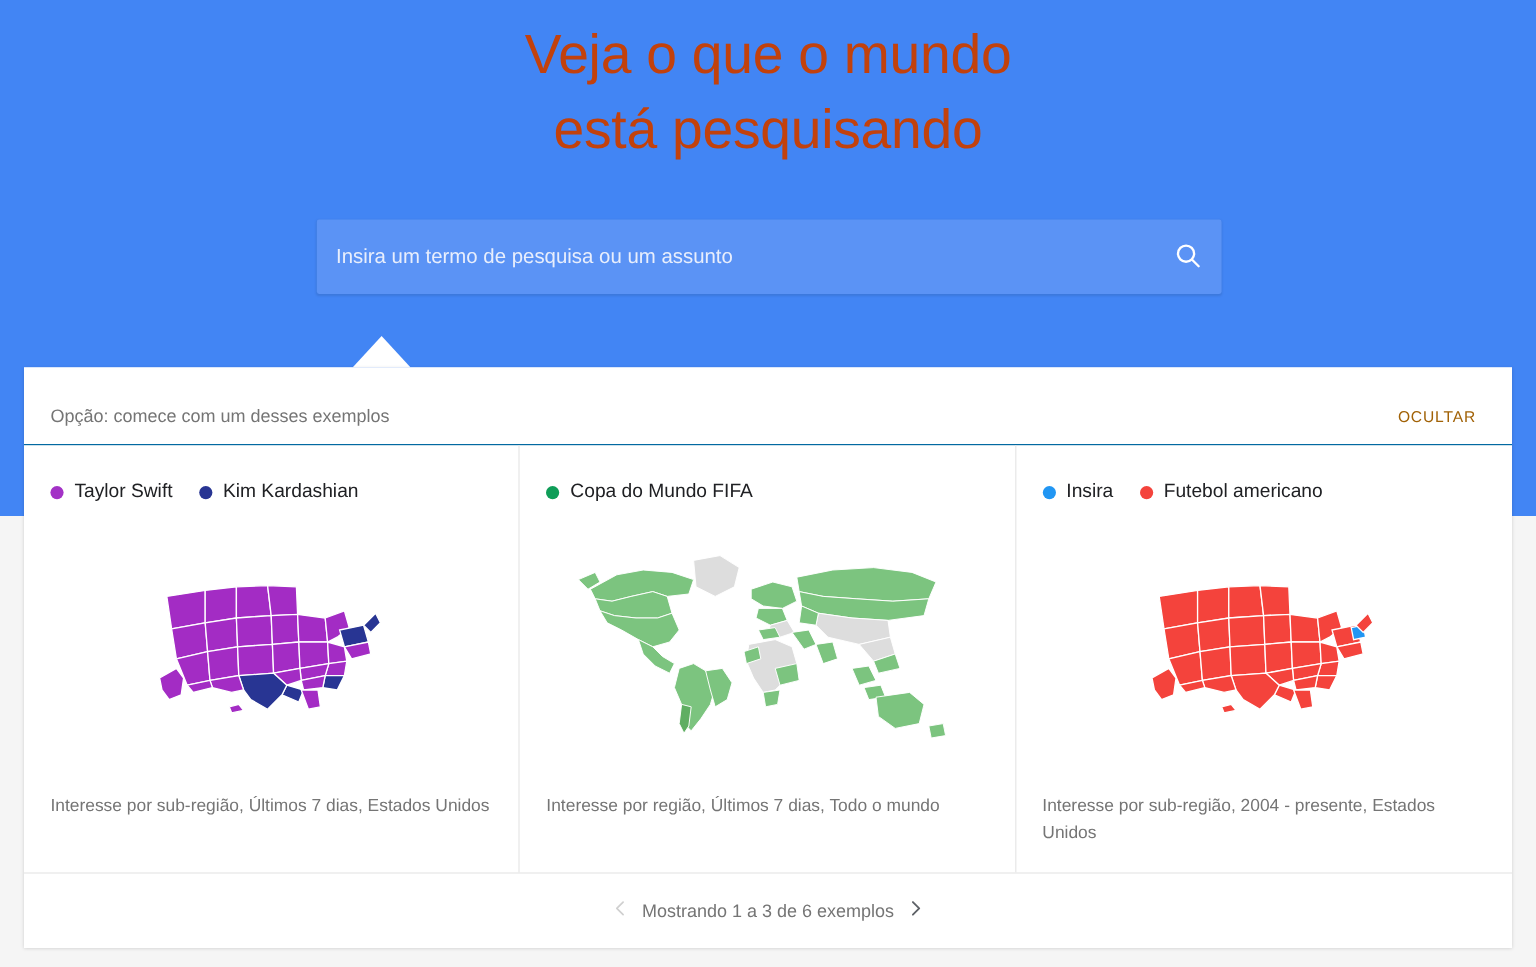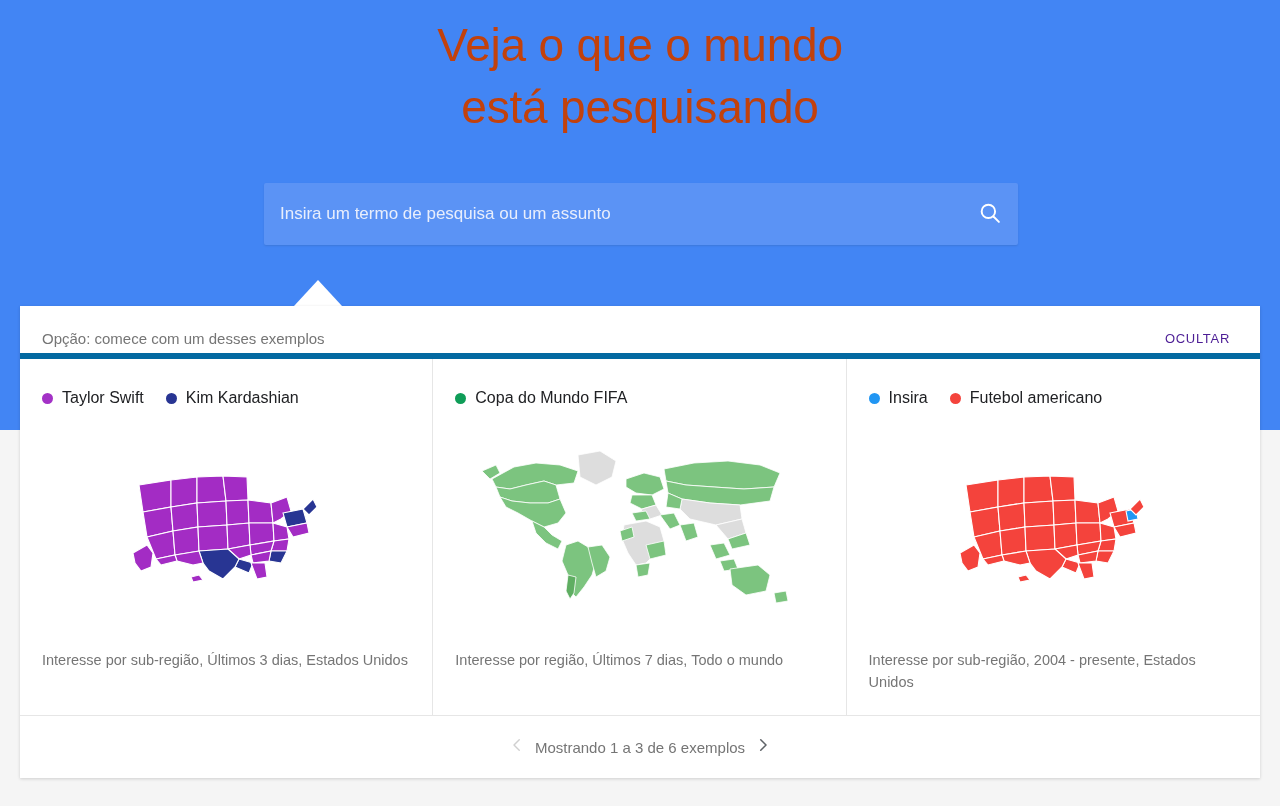--- a/index.html
+++ b/index.html
@@ -79,34 +79,34 @@
   }
   .panel {
     position: absolute;
     left: 20px; top: 306px;
     width: 1240px;
     background: #ffffff;
     box-shadow: 0 1px 3px rgba(0,0,0,0.16);
     z-index: 3;
   }
   .panel-head {
-    height: 53px;
-    border-bottom: 6px solid #0369a1;
+    height: 65px;
+    border-bottom: 1px solid #0369a1;
     display: flex;
     align-items: center;
     padding: 18px 22px 0 22px;
     box-sizing: border-box;
   }
   .panel-head-title {
     flex: 1;
     color: #757575;
     font-size: 15px;
   }
   .panel-head-hide {
-    color: #4c1d95;
+    color: #a16207;
     font-size: 13px;
     letter-spacing: 0.7px;
     cursor: pointer;
     padding: 6px 8px;
   }
   .cards {
     display: flex;
   }
   .card {
     width: 413.3px;
@@ -250,21 +250,21 @@
             <path fill="#283593" d="M108 92 L122 96 L118 106 L104 100 Z"></path>
             <path fill="#283593" d="M68 84 L97 82 L108 92 L104 100 L92 112 L78 104 L72 96 Z"></path>
             <path fill="#a32cc4" d="M44 88 L68 84 L72 96 L62 98 L46 94 Z"></path>
             <path fill="#a32cc4" d="M25 92 L44 88 L46 94 L30 98 Z"></path>
             <path fill="#a32cc4" d="M2 86 L16 78 L22 86 L20 100 L10 104 L4 96 Z"></path>
             <path fill="#a32cc4" d="M60 110 L68 108 L72 113 L62 115 Z"></path>
             <path fill="#a32cc4" d="M120 96 L134 96 L136 110 L126 112 Z"></path>
           </g>
         </svg>
       </div>
-      <div class="caption">Interesse por sub-região, Últimos 3 dias, Estados Unidos</div>
+      <div class="caption">Interesse por sub-região, Últimos 7 dias, Estados Unidos</div>
     </div>
 
     <div class="card">
       <div class="legend">
         <div class="legend-item">
           <span class="dot" style="background:#0f9d58"></span>
           <span class="legend-label">Copa do Mundo FIFA</span>
         </div>
       </div>
       <div class="map-area">

